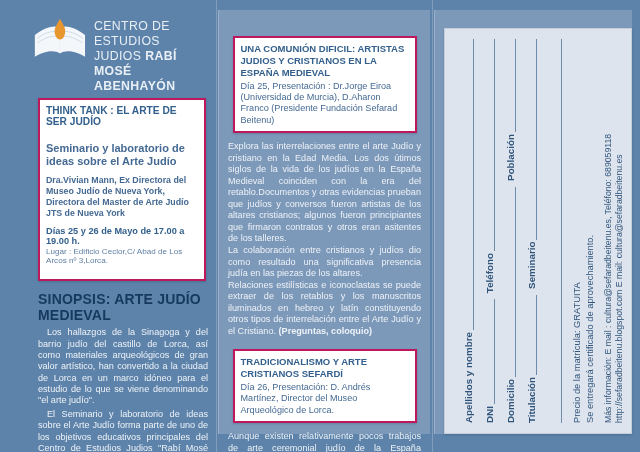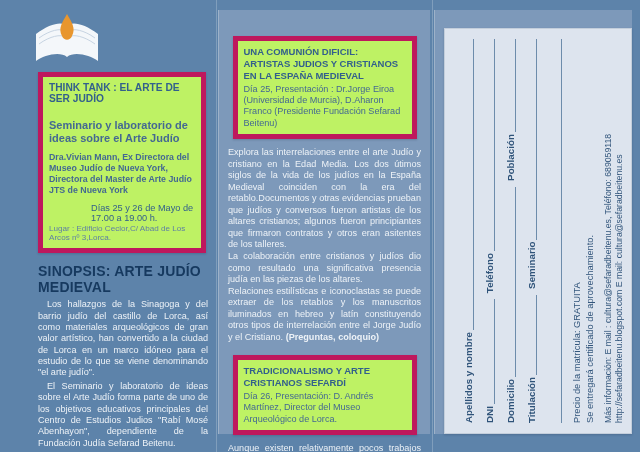--- a/index.html
+++ b/index.html
@@ -14,30 +14,30 @@
   #fold-1 { left:216px; }
   #fold-2 { left:432px; }
 
   
   #col-left { position:absolute; left:30px; top:10px; width:182px; }
   .header-row { display:flex; align-items:flex-start; }
   .header-title { margin-left:4px; padding-top:9px; font-size:12.3px; line-height:15px; color:#e9eff5; letter-spacing:0.4px; }
   .bold { font-weight:700; }
 
   .whitebox {
-    background:#bef264;
-    border:5px solid #be185d;
+    background:#ffffff;
+    border:2px solid #be185d;
     box-shadow:0 1px 2px rgba(30,50,80,0.25);
     box-sizing:border-box;
   }
-  .box-thinktank { margin:4px 0 0 8px; width:168px; padding:5px 6px 6px 6px; }
+  .box-thinktank { margin:4px 0 0 8px; width:168px; padding:5px 6px 14px 6px; }
   .tt-title   { font-size:10.2px; font-weight:700; color:#33608c; }
   .tt-sub     { font-size:11px;  font-weight:700; color:#446992; margin-top:15px; line-height:1.2; }
   .tt-speaker { font-size:8.8px;  font-weight:700; color:#446992; margin-top:7px; line-height:1.25; }
-  .tt-dates   { font-size:9.2px;  font-weight:400; color:#33608c; margin-top:7px;margin-left:42px; }
+  .tt-dates   { font-size:9.2px;  font-weight:700; color:#33608c; margin-top:7px; }
   .tt-loc     { font-size:8.1px;  color:#5f7fa4; margin-top:1px; }
 
   .sinopsis-h { margin:10px 0 4px 8px; font-size:14px; font-weight:700; color:#16395f; letter-spacing:0.2px; }
   .lp { margin:2px 0 0 8px; width:170px; font-size:9.1px; line-height:1.25; color:#edf2f7; text-align:justify; text-indent:9px; }
 
   
   #col-mid {
     position:absolute; left:218px; top:10px; width:212px; height:424px;
     background:#7d99ba; border-left:1px solid #9db2c9; box-sizing:border-box;
   }
@@ -84,20 +84,25 @@
 <div id="col-left">
 
   <div class="header-row">
     <svg width="74" height="58" viewBox="0 0 74 58">
       <path d="M6 24 C20 13 33 11 37 16 L37 47 C30 41 14 45 6 51 Z" fill="#f4f7fa"></path>
       <path d="M68 24 C54 13 41 11 37 16 L37 47 C44 41 60 45 68 51 Z" fill="#f4f7fa"></path>
       <path d="M9 28 C20 20 31 18 35 21 M9 34 C20 26 31 24 35 27" stroke="#c7d4e2" stroke-width="1" fill="none"></path>
       <path d="M65 28 C54 20 43 18 39 21 M65 34 C54 26 43 24 39 27" stroke="#c7d4e2" stroke-width="1" fill="none"></path>
       <path d="M37 4 C42 13 46 18 42 26 C40 31 34 31 32 26 C28 18 32 13 37 4 Z" fill="#e8962e"></path>
     </svg>
+    <div class="header-title">
+      <div>CENTRO DE ESTUDIOS</div>
+      <div><span>JUDIOS </span><span class="bold">RABÍ MOSÉ</span></div>
+      <div class="bold">ABENHAYÓN</div>
+    </div>
   </div>
 
   <div class="whitebox box-thinktank">
     <div class="tt-title">THINK TANK : EL ARTE DE SER JUDÍO</div>
     <div class="tt-sub">Seminario y laboratorio de ideas sobre el Arte Judío</div>
     <div class="tt-speaker">Dra.Vivian Mann, Ex Directora del Museo Judío de Nueva York, Directora del Master de Arte Judío JTS de Nueva York</div>
     <div class="tt-dates">Días 25 y 26 de Mayo de 17.00 a 19.00 h.</div>
     <div class="tt-loc">Lugar : Edificio Ceclor,C/ Abad de Los Arcos nº 3,Lorca.</div>
   </div>
 
@@ -111,21 +116,21 @@
 
 <div id="col-mid">
 
   <div class="whitebox box-event" id="event1-box">
     <div class="ev-title">UNA COMUNIÓN DIFICIL: ARTISTAS JUDIOS Y CRISTIANOS EN LA ESPAÑA MEDIEVAL</div>
     <div class="ev-details">Día 25, Presentación : Dr.Jorge Eiroa (Universidad de Murcia), D.Aharon Franco (Presidente Fundación Sefarad Beitenu)</div>
   </div>
 
   <p class="mp mp-first">Explora las interrelaciones entre el arte Judío y cristiano en la Edad Media. Los dos útimos siglos de la vida de los judíos en la España Medieval coinciden con la era del retablo.Documentos y otras evidencias prueban que judíos y conversos fueron artistas de los altares cristianos; algunos fueron principiantes que firmaron contratos y otros eran asitentes de los talleres.</p>
   <p class="mp">La colaboración entre cristianos y judíos dio como resultado una significativa presencia judía en las piezas de los altares.</p>
-  <p class="mp"><span>Relaciones estilísticas e iconoclastas se puede extraer de los retablos y los manuscritos iluminados en hebreo y latín constituyendo otros tipos de interrelación entre el Jorge Judío y el Cristiano. </span><span class="mp-bold">(Preguntas, coloquio)</span></p>
+  <p class="mp"><span>Relaciones estilísticas e iconoclastas se puede extraer de los retablos y los manuscritos iluminados en hebreo y latín constituyendo otros tipos de interrelación entre el Arte Judío y el Cristiano. </span><span class="mp-bold">(Preguntas, coloquio)</span></p>
 
   <div class="whitebox box-event" id="event2-box">
     <div class="ev-title">TRADICIONALISMO Y ARTE CRISTIANOS SEFARDÍ</div>
     <div class="ev-details">Día 26, Presentación: D. Andrés Martínez, Director del Museo Arqueológico de Lorca.</div>
   </div>
 
   <p class="mp mp-first">Aunque existen relativamente pocos trabajos de arte ceremonial judío de la España Medieval, pueden ser reconstruidos de las representaciones de miniaturas de la cuarta centuria en los manuscritos hebreos y mediante el seguimiento de objetos utilizados en la</p>
 
 </div>
 

